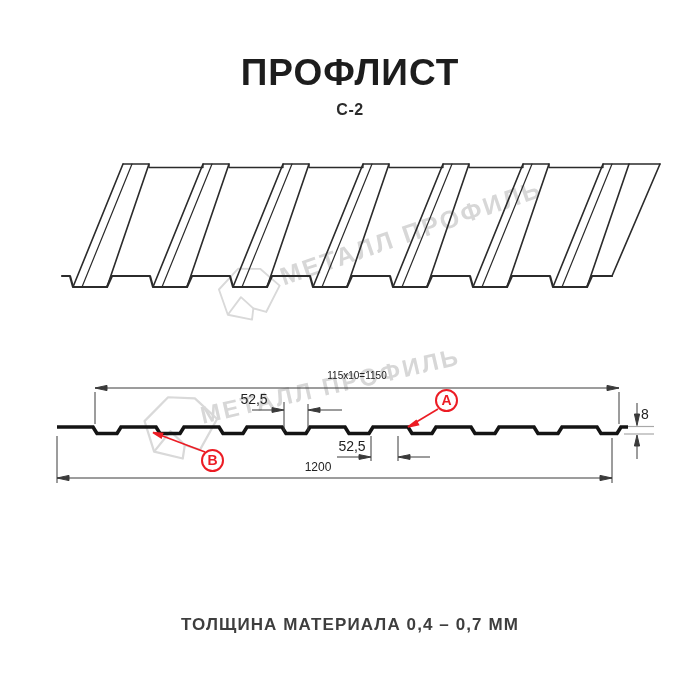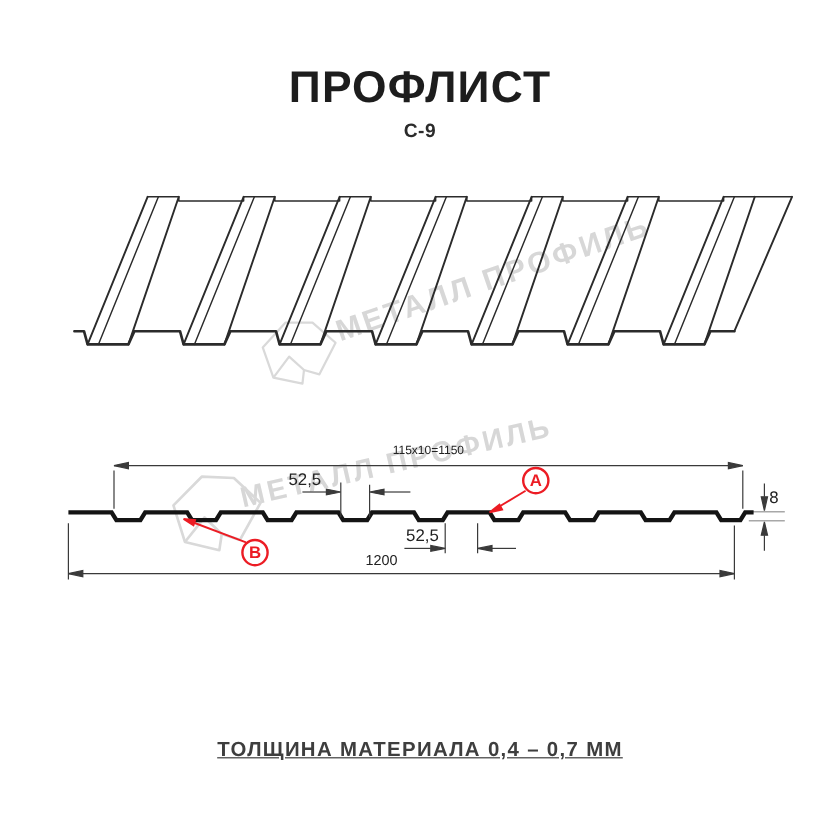--- a/index.html
+++ b/index.html
@@ -6,21 +6,21 @@
   body{width:700px;height:700px;position:relative;overflow:hidden;
        font-family:"Liberation Sans","DejaVu Sans",sans-serif;}
   .abs{position:absolute;}
   
   .title{left:0;top:52px;width:700px;text-align:center;
          font-size:37px;font-weight:bold;letter-spacing:1px;color:#1d1d1d;}
   .subtitle{left:0;top:101px;width:700px;text-align:center;
             font-size:16px;font-weight:600;letter-spacing:.5px;color:#2b2b2b;}
   
   .footer{left:0;top:615px;width:700px;text-align:center;
-          font-size:17px;font-weight:700;letter-spacing:1.1px;color:#3e3e3e;text-decoration:underline;}
+          font-size:17px;font-weight:700;letter-spacing:1.1px;color:#3e3e3e;}
   
   .wm-text{color:#d7d7d7;font-weight:bold;white-space:nowrap;
            letter-spacing:2.5px;transform-origin:0 50%;z-index:1;}
   .wm-3d{left:281px;top:263px;font-size:25px;transform:rotate(-19deg);}
   .wm-cs{left:201px;top:402px;font-size:24px;transform:rotate(-13deg);}
   svg.layer{left:0;top:0;z-index:2;}
   
   .dim{z-index:3;color:#222;text-align:center;}
   .dim-top{left:287px;top:370px;width:140px;font-size:10px;}
   .dim-1200{left:268px;top:460px;width:100px;font-size:12px;}
@@ -31,21 +31,21 @@
   .ptmark{z-index:4;width:23px;height:23px;box-sizing:border-box;
           border:2px solid #ec1c24;border-radius:50%;color:#ec1c24;
           font-size:14px;font-weight:600;text-align:center;line-height:19px;}
   .mark-a{left:435px;top:389px;}
   .mark-b{left:201px;top:449px;}
 </style>
 </head>
 <body>
 
 <div class="abs title">ПРОФЛИСТ</div>
-<div class="abs subtitle">С-9</div>
+<div class="abs subtitle">С-2</div>
 
 <div class="abs wm-text wm-3d">МЕТАЛЛ ПРОФИЛЬ</div>
 <div class="abs wm-text wm-cs">МЕТАЛЛ ПРОФИЛЬ</div>
 
 <svg class="abs layer" width="700" height="700" viewBox="0 0 700 700">
 
   <g stroke="#d9d9d9" stroke-width="3" fill="none" stroke-linejoin="round" transform="translate(217,271) scale(0.62) rotate(-6)">
     <path d="M34 0 L0 30 L10 72 L48 84 L52 66 L72 74 L98 34 L70 4 Z"></path>
     <path d="M10 72 L34 46 L52 66"></path>
   </g>

